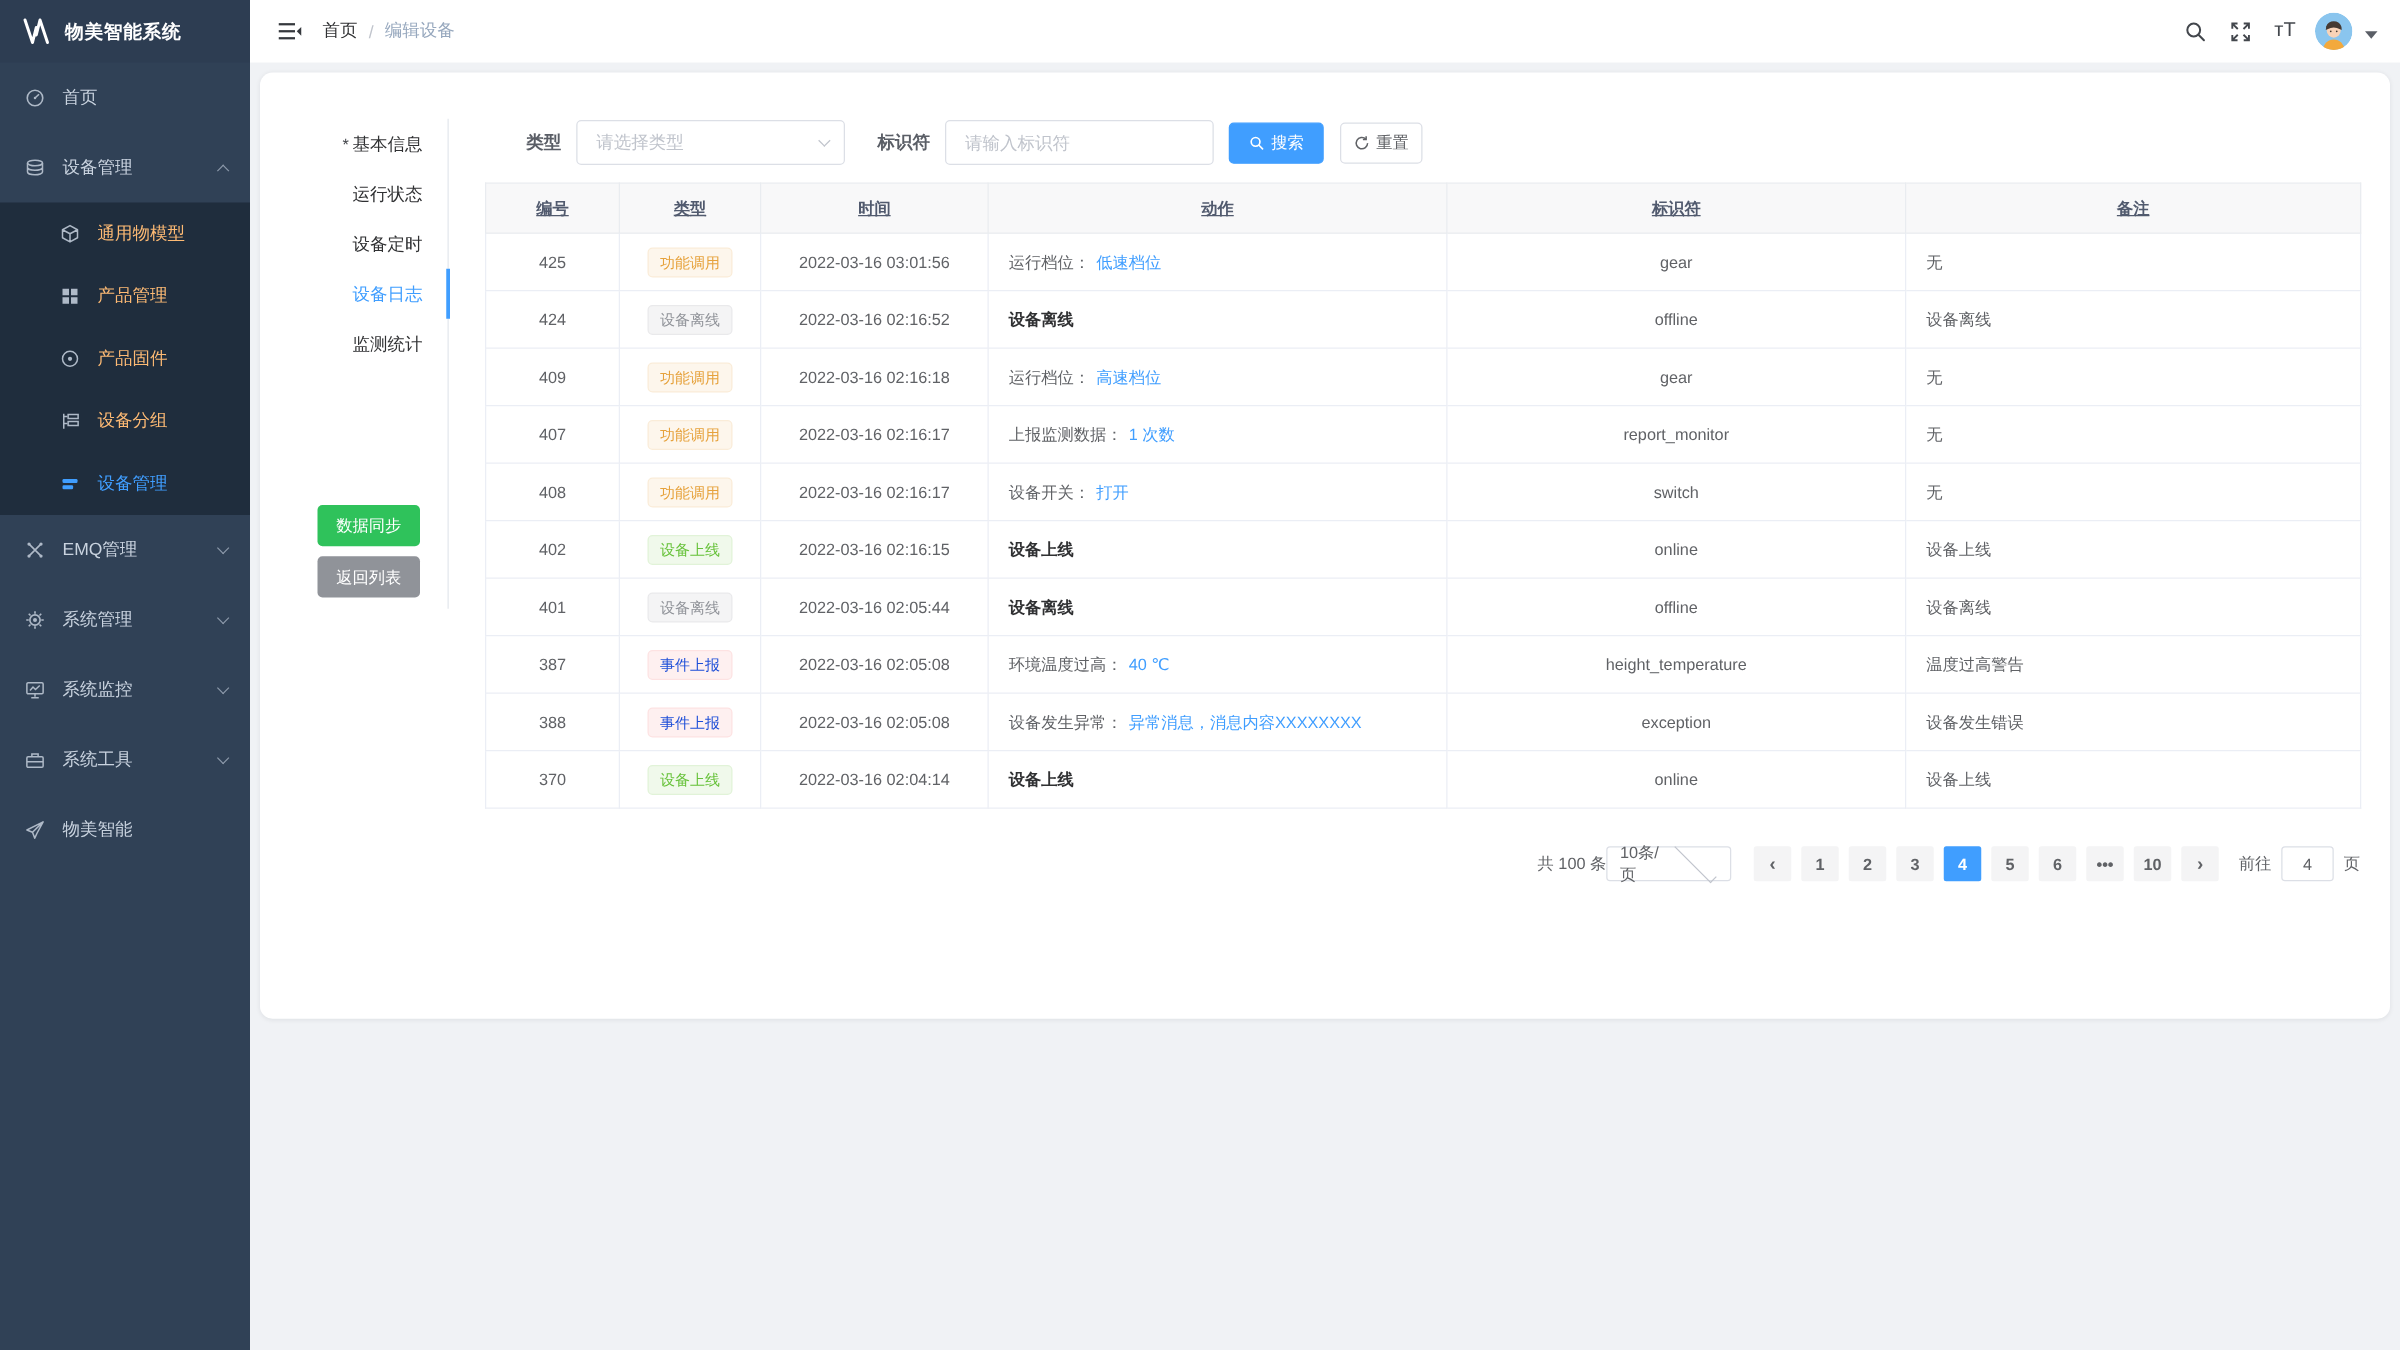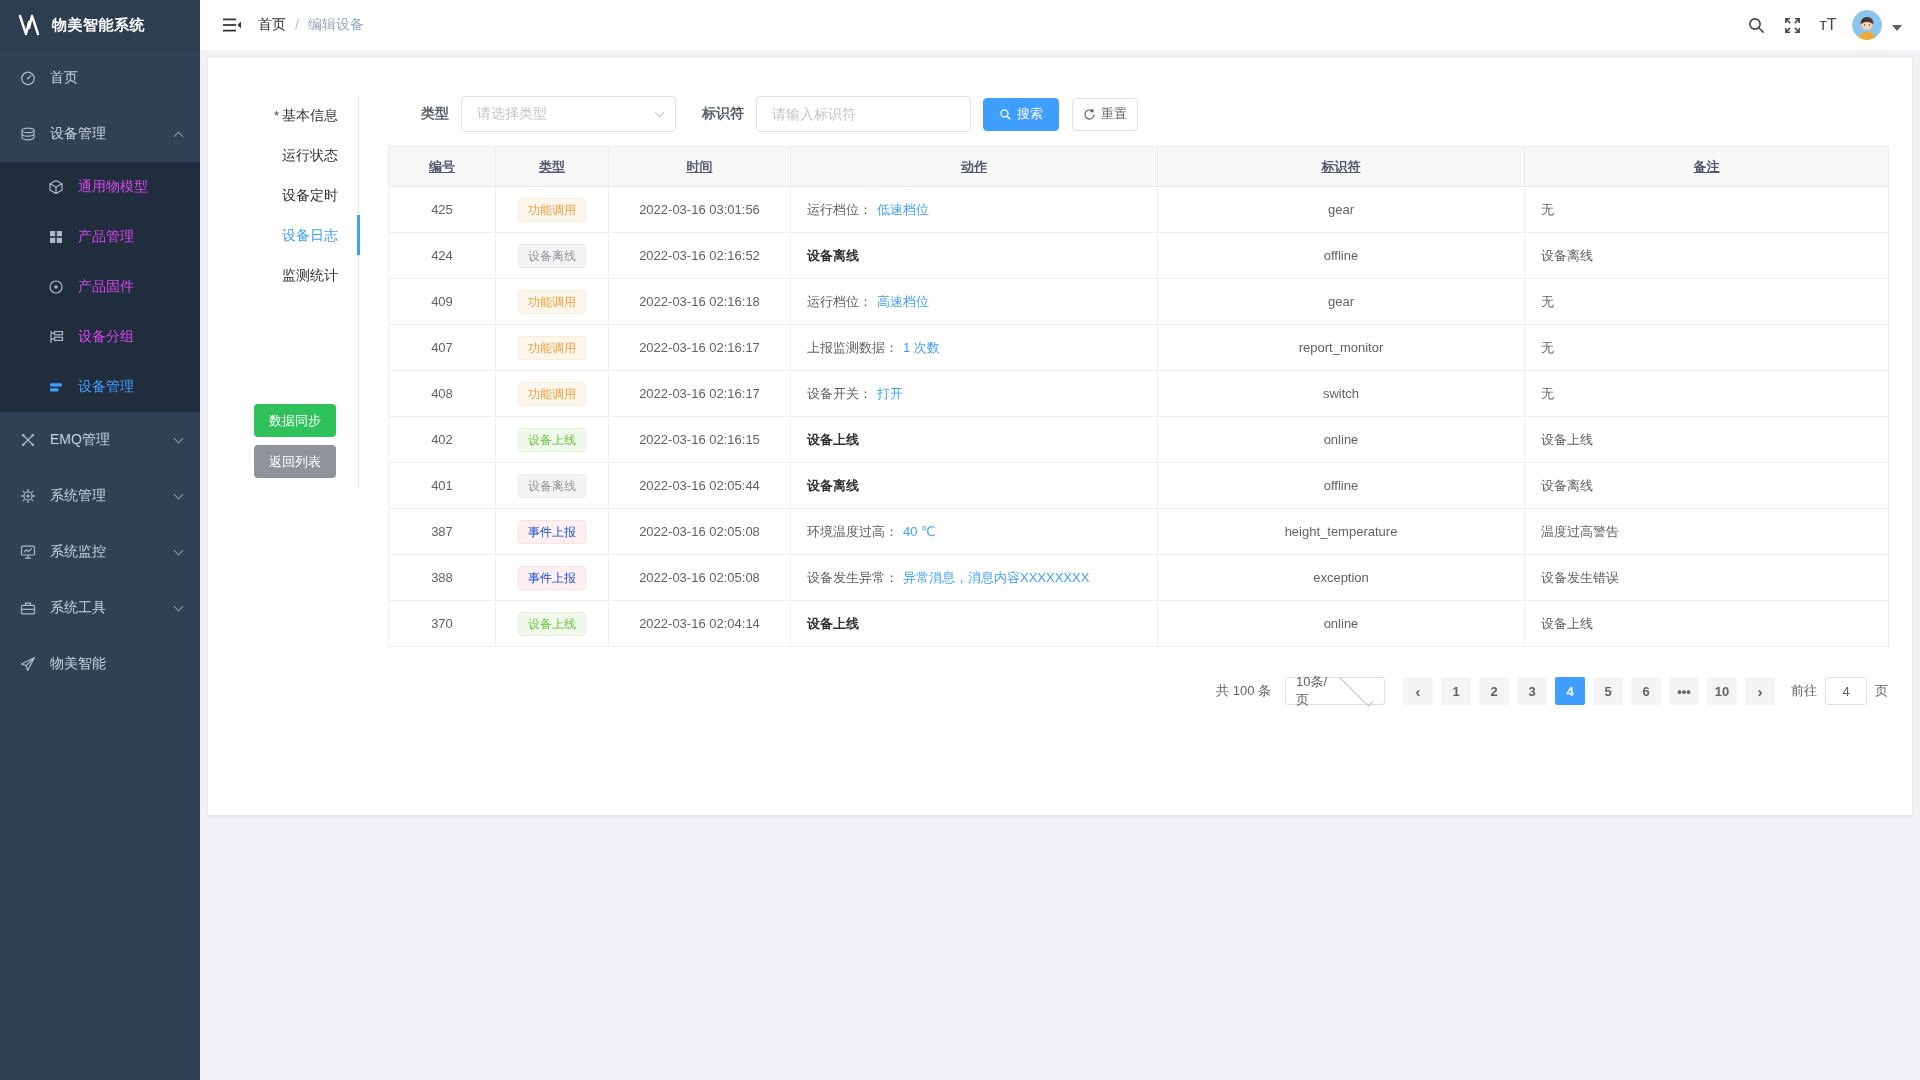--- a/index.html
+++ b/index.html
@@ -17,41 +17,41 @@
   .sidebar { position:absolute; left:0; top:0; width:200px; height:1080px; background:#304156; z-index:5; }
   .logo-bar { height:50px; display:flex; align-items:center; padding-left:16px; background:#2d3d52; }
   .logo-title { color:#fff; font-weight:bold; font-size:15px; margin-left:10px; letter-spacing:.5px; }
   .menu-item { height:56px; display:flex; align-items:center; padding:0 18px 0 20px; color:#c9d3df; font-size:14px; cursor:pointer; }
   .menu-item .mi-icon { width:16px; height:16px; margin-right:14px; color:#aeb9c7; flex:none; }
   .menu-item .mi-label { flex:1; }
   .chev { width:7px; height:7px; border-right:1.4px solid #8c99aa; border-bottom:1.4px solid #8c99aa; flex:none; }
   .chev.down { transform:rotate(45deg); margin-top:-3px; }
   .chev.up { transform:rotate(-135deg); margin-top:4px; }
   .submenu { background:#1f2d3d; }
-  .sub-item { height:50px; display:flex; align-items:center; padding-left:48px; color:#d946ef; font-size:14px; cursor:pointer; }
+  .sub-item { height:50px; display:flex; align-items:center; padding-left:48px; color:#fdba74; font-size:14px; cursor:pointer; }
   .sub-item .mi-icon { width:16px; height:16px; margin-right:14px; color:#aeb9c7; flex:none; }
   .sub-item.active { color:#409eff; }
   .sub-item.active .mi-icon { color:#409eff; }
 
   
   .topbar { position:absolute; left:200px; top:0; width:1720px; height:50px; background:#fff; display:flex; align-items:center; padding:0 18px 0 22px; }
   .fold-btn { width:20px; height:20px; cursor:pointer; color:#35383d; }
   .breadcrumb { display:flex; align-items:center; margin-left:16px; font-size:14px; }
   .bc-home { color:#303133; cursor:pointer; }
   .bc-sep { color:#c0c4cc; margin:0 9px; }
   .bc-current { color:#97a8be; }
   .topbar-right { margin-left:auto; display:flex; align-items:center; }
   .tb-icon { width:36px; height:50px; display:flex; align-items:center; justify-content:center; color:#43474d; cursor:pointer; }
   .font-size-glyph { font-size:16px; color:#43474d; }
   .avatar-wrap { display:flex; align-items:center; margin-left:6px; cursor:pointer; }
   .avatar { width:30px; height:30px; border-radius:50%; overflow:hidden; }
   .caret-down { width:0; height:0; border-left:5px solid transparent; border-right:5px solid transparent; border-top:6px solid #5a5e66; margin-left:10px; margin-top:6px; }
 
   
-  .card { position:absolute; left:208px; top:58px; width:1704px; height:757px; background:#fff; border-radius:0; box-shadow:0 1px 4px rgba(0,21,41,.08); }
+  .card { position:absolute; left:208px; top:58px; width:1704px; height:757px; background:#fff; border-radius:10px; box-shadow:0 1px 4px rgba(0,21,41,.08); }
 
   
   .left-col { position:absolute; left:0; top:37px; width:151px; height:392px; border-right:1px solid #e4e7ed; }
   .vtab { height:40px; line-height:40px; text-align:right; padding-right:20px; font-size:14px; color:#303133; cursor:pointer; position:relative; white-space:nowrap; }
   .vtab .req { color:#404348; margin-right:3px; font-size:13px; }
   .vtab.active { color:#409eff; }
   .vtab.active::after { content:""; position:absolute; right:-2px; top:0; width:3px; height:40px; background:#409eff; }
   .side-btn { position:absolute; left:46px; width:82px; height:33px; border:none; border-radius:4px; color:#fff; font-size:13px; cursor:pointer; font-family:inherit; }
   .btn-sync { top:346px; background:#2fc25b; }
   .btn-back { top:387px; background:#909399; }
@@ -82,21 +82,21 @@
   .tag[data-kind="warning"] { color:#e6a23c; background:#fdf6ec; border-color:#faecd8; }
   .tag[data-kind="info"]    { color:#909399; background:#f4f4f5; border-color:#e9e9eb; }
   .tag[data-kind="success"] { color:#67c23a; background:#f0f9eb; border-color:#e1f3d8; }
   .tag[data-kind="danger"]  { color:#1d4ed8; background:#fef0f0; border-color:#fde2e2; }
   .act-bold { font-weight:bold; color:#303133; }
   .act-link { color:#409eff; margin-left:5px; cursor:pointer; }
   .act-text:empty, .act-link:empty, .act-bold:empty { display:none; }
 
   
   .pager { display:flex; align-items:center; justify-content:flex-end; margin-top:30px; font-size:13px; color:#606266; }
-  .pg-total { margin-right:14px; }
+  .pg-total { }
   .pg-size { width:100px; height:28px; border:1px solid #dcdfe6; border-radius:3px; display:flex; align-items:center; padding:0 8px 0 10px; margin-right:14px; cursor:pointer; background:#fff; }
   .pg-size span { flex:1; font-size:13px; color:#606266; }
   .pg-btn { min-width:30px; height:28px; margin:0 4px; background:#f4f4f5; border:none; border-radius:2px; color:#606266; font-size:13px; font-weight:bold; display:inline-flex; align-items:center; justify-content:center; cursor:pointer; font-family:inherit; padding:0 6px; }
   .pg-btn[data-active="true"] { background:#409eff; color:#fff; }
   .pg-arrow { font-size:15px; }
   .pg-goto { display:flex; align-items:center; margin-left:12px; }
   .pg-goto input { width:42px; height:28px; border:1px solid #dcdfe6; border-radius:3px; text-align:center; margin:0 8px; font-size:13px; color:#606266; font-family:inherit; }
 </style>
 </head>
 <body>

